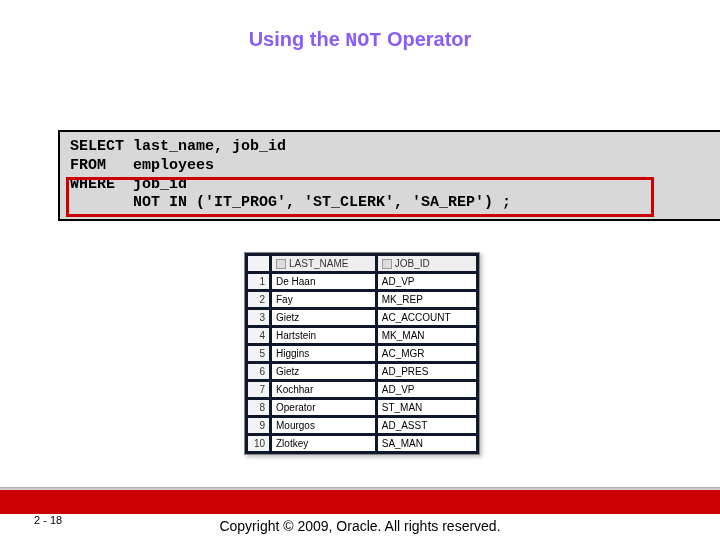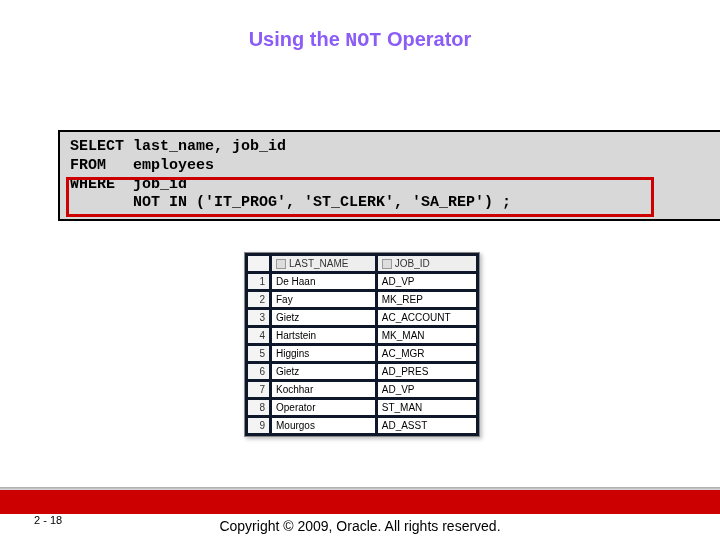--- a/index.html
+++ b/index.html
@@ -180,20 +180,25 @@
         <tr>
           <td class="rownum">8</td>
           <td>Operator</td>
           <td>ST_MAN</td>
         </tr>
         <tr>
           <td class="rownum">9</td>
           <td>Mourgos</td>
           <td>AD_ASST</td>
         </tr>
+        <tr>
+          <td class="rownum">10</td>
+          <td>Zlotkey</td>
+          <td>SA_MAN</td>
+        </tr>
       </tbody>
   </table>
 </div>
 
 <div class="footer-bar-shadow"></div>
 <div class="footer-bar">
   <span class="oracle-logo">ORACLE</span>
 </div>
 <div class="page-num">2 - 18</div>
 <div class="copyright">Copyright © 2009, Oracle. All rights reserved.</div>

